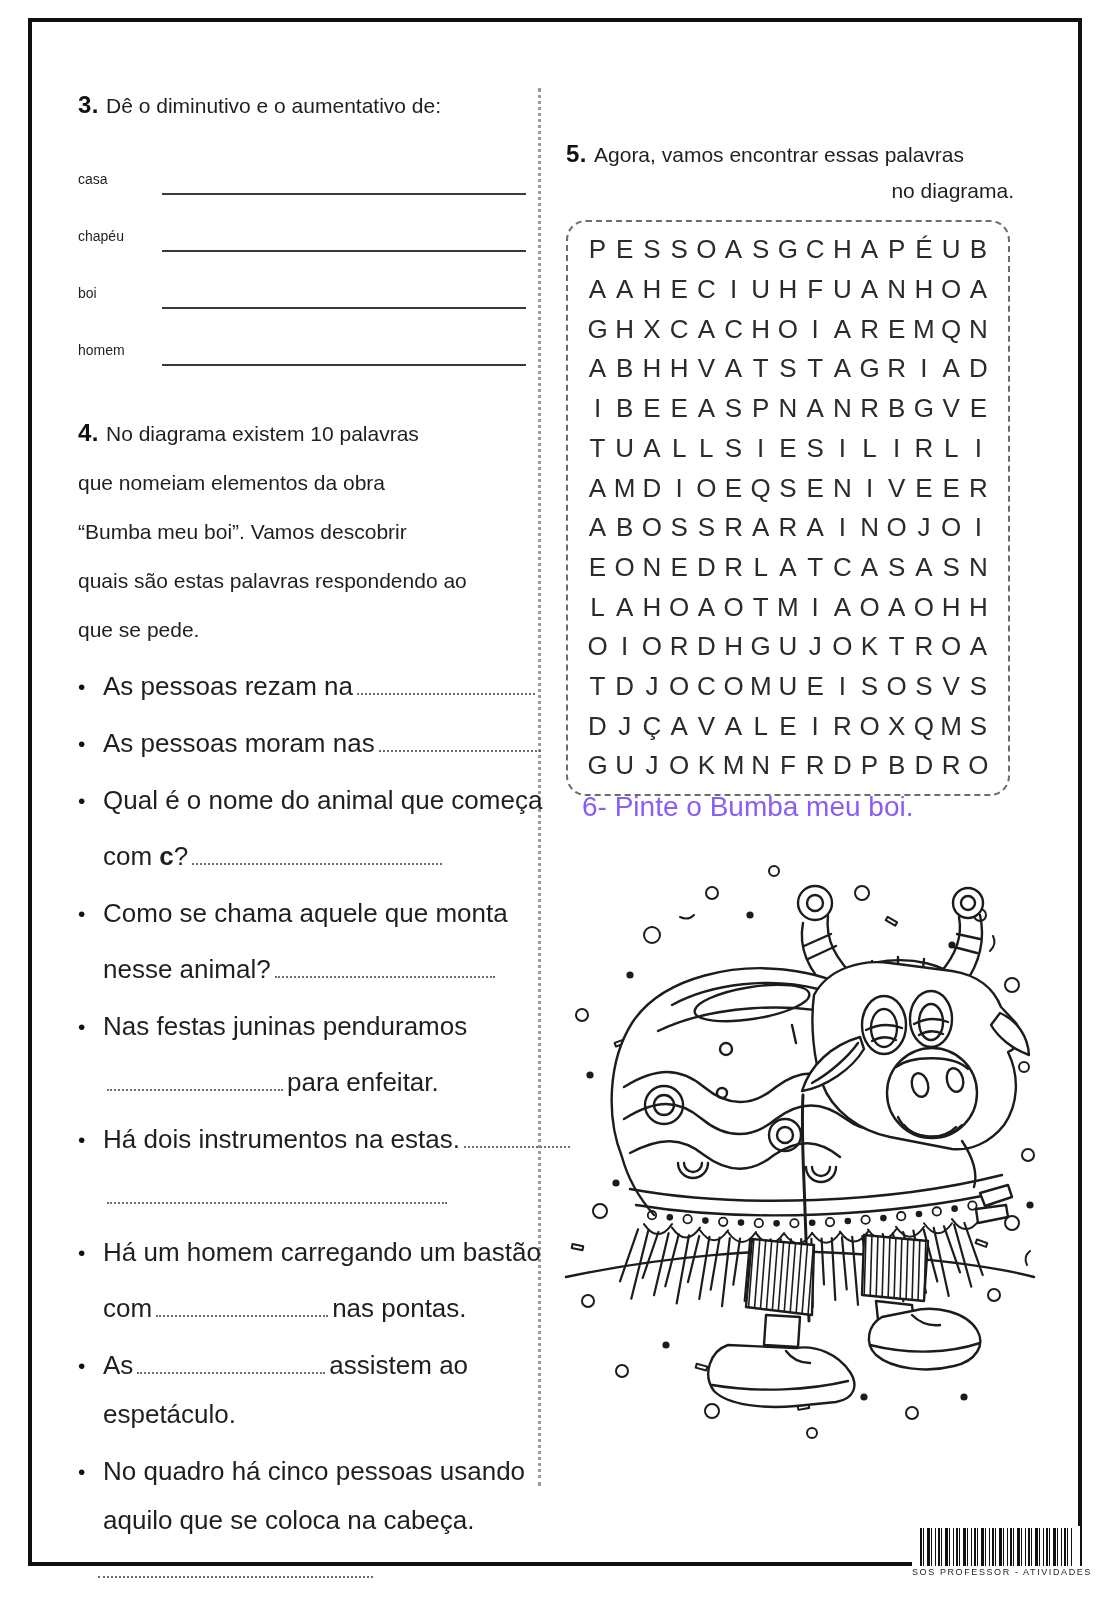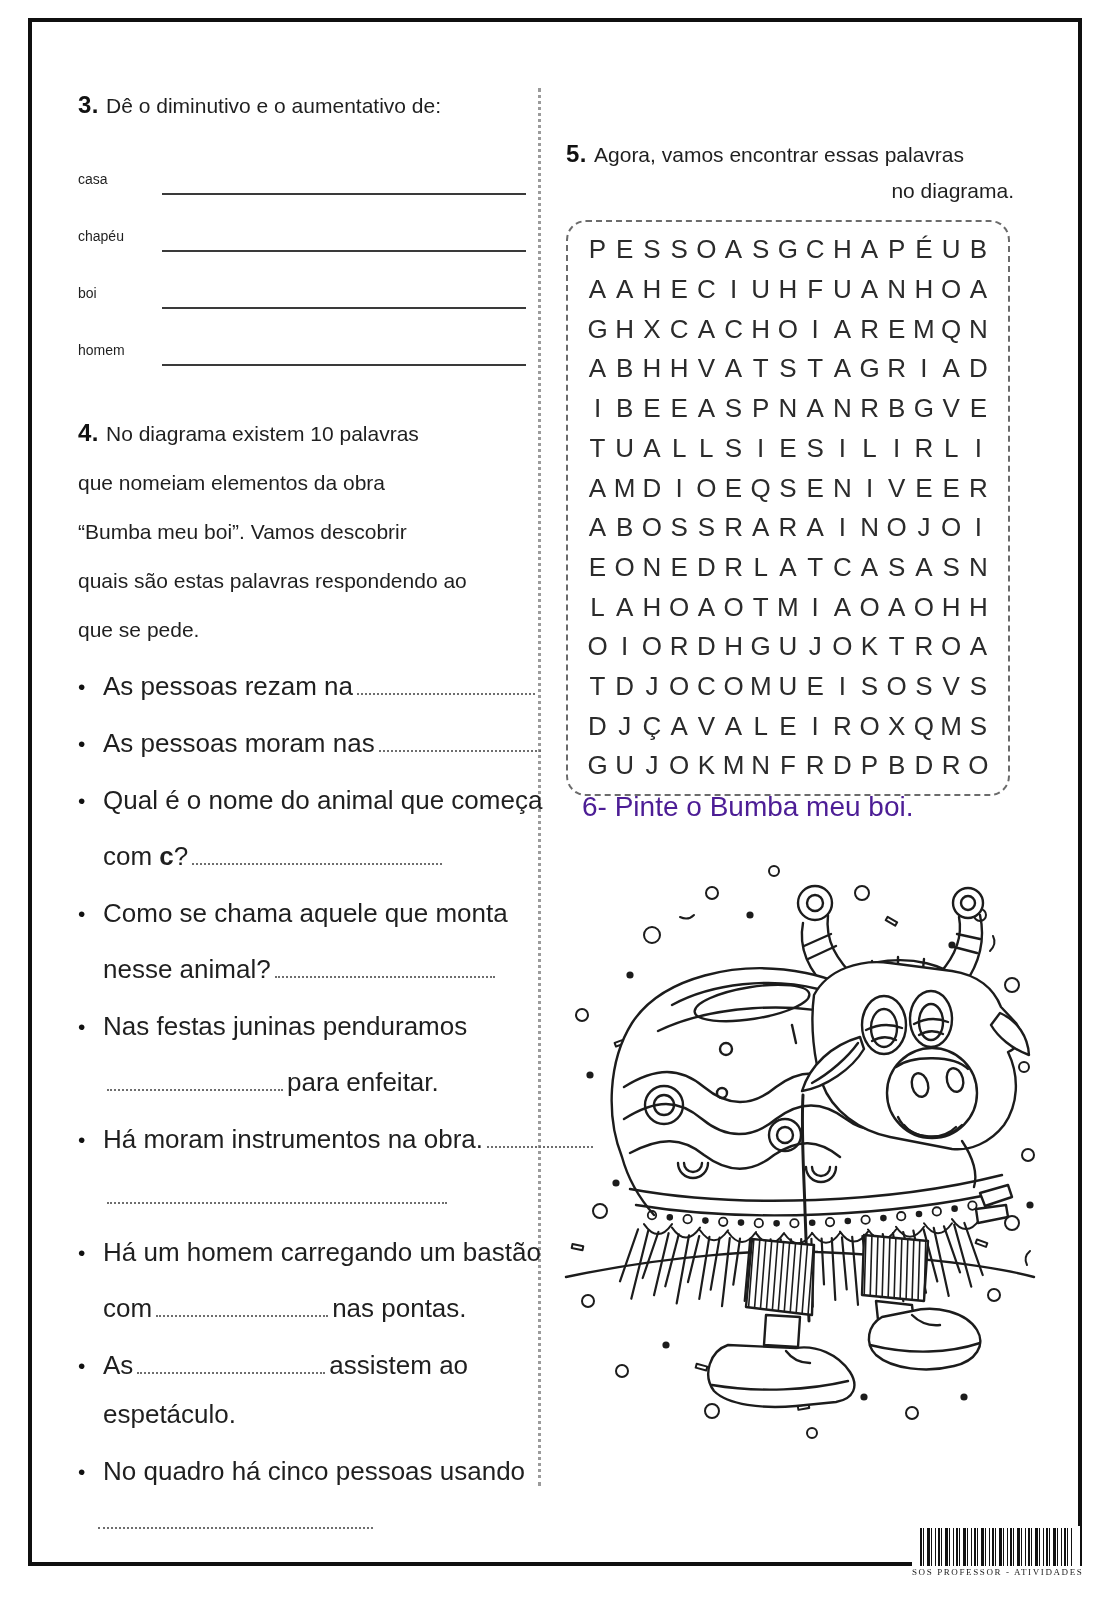--- a/index.html
+++ b/index.html
@@ -44,34 +44,34 @@
 
   
   #ex5{left:566px;top:90px;width:448px;margin-top:46px;}
   .ws-grid{margin-top:11px;width:444px;height:576px;box-sizing:border-box;
     border:2px dashed #6b6b6b;border-radius:20px;padding:8px 10px;
     display:flex;flex-direction:column;justify-content:space-around;}
   .ws-row{display:flex;justify-content:space-between;align-items:center;padding:0 6px;}
   .ws-cell{width:27px;text-align:center;font-size:26px;color:#2b2b2b;}
 
   
-  #ex6-heading{left:582px;top:791px;font-size:28px;color:#4c1d95;white-space:nowrap;}
+  #ex6-heading{left:582px;top:791px;font-size:28px;color:#8b5cf6;white-space:nowrap;}
 
   
   #bull{left:560px;top:853px;width:480px;height:600px;}
 
   
   #barcode-box{left:912px;top:1526px;width:168px;background:#fff;z-index:6;
     padding:2px 0 0 0;text-align:center;}
   .barcode-bars{margin:0 auto;width:152px;height:38px;
     background:repeating-linear-gradient(90deg,
       #111 0 2px,#fff 2px 3px,#111 3px 4px,#fff 4px 7px,
       #111 7px 10px,#fff 10px 11px,#111 11px 12px,#fff 12px 15px,
       #111 15px 16px,#fff 16px 18px);}
-  .barcode-label{font-family:Liberation Serif, serif;font-size:9px;letter-spacing:1.6px;
+  .barcode-label{font-family:Liberation Sans, sans-serif;font-size:9px;letter-spacing:1.6px;
     color:#222;margin-top:1px;white-space:nowrap;}
 </style>
 </head>
 <body>
 
 <div class="page-border"></div>
 <div class="col-divider"></div>
 
 <div id="ex3" class="abs">
   <div class="q-line">
@@ -137,21 +137,21 @@
       <div class="bullet">
         <span class="dot"></span>
         <div class="b-lines">
           <div class="b-line"><span>Nas festas juninas penduramos</span></div>
           <div class="b-line cont-spaced"><span class="blank" style="width: 176px;"></span><span>para enfeitar.</span></div>
         </div>
       </div>
       <div class="bullet">
         <span class="dot"></span>
         <div class="b-lines">
-          <div class="b-line"><span>Há moram instrumentos na obra.</span><span class="blank" style="width: 106px;"></span></div>
+          <div class="b-line"><span>Há dois instrumentos na estas.</span><span class="blank" style="width: 106px;"></span></div>
           <div class="b-line cont-spaced"><span class="blank" style="width: 340px;"></span></div>
         </div>
       </div>
       <div class="bullet">
         <span class="dot"></span>
         <div class="b-lines">
           <div class="b-line"><span>Há um homem carregando um bastão</span></div>
           <div class="b-line cont-spaced"><span>com</span><span class="blank" style="width: 172px;"></span><span>nas pontas.</span></div>
         </div>
       </div>
@@ -159,20 +159,21 @@
         <span class="dot"></span>
         <div class="b-lines">
           <div class="b-line"><span>As</span><span class="blank" style="width: 188px;"></span><span>assistem ao</span></div>
           <div class="b-line cont-tight"><span>espetáculo.</span></div>
         </div>
       </div>
       <div class="bullet">
         <span class="dot"></span>
         <div class="b-lines">
           <div class="b-line"><span>No quadro há cinco pessoas usando</span></div>
+          <div class="b-line cont-tight"><span>aquilo que se coloca na cabeça.</span></div>
         </div>
       </div>
     </div>
   <div class="final-line" style="width: 275px;"></div>
 </div>
 
 <div id="ex5" class="abs">
   <div class="q-line" style="line-height:36px;">
     <span class="q-num">5.</span><span>Agora, vamos encontrar essas palavras</span>
   </div>

